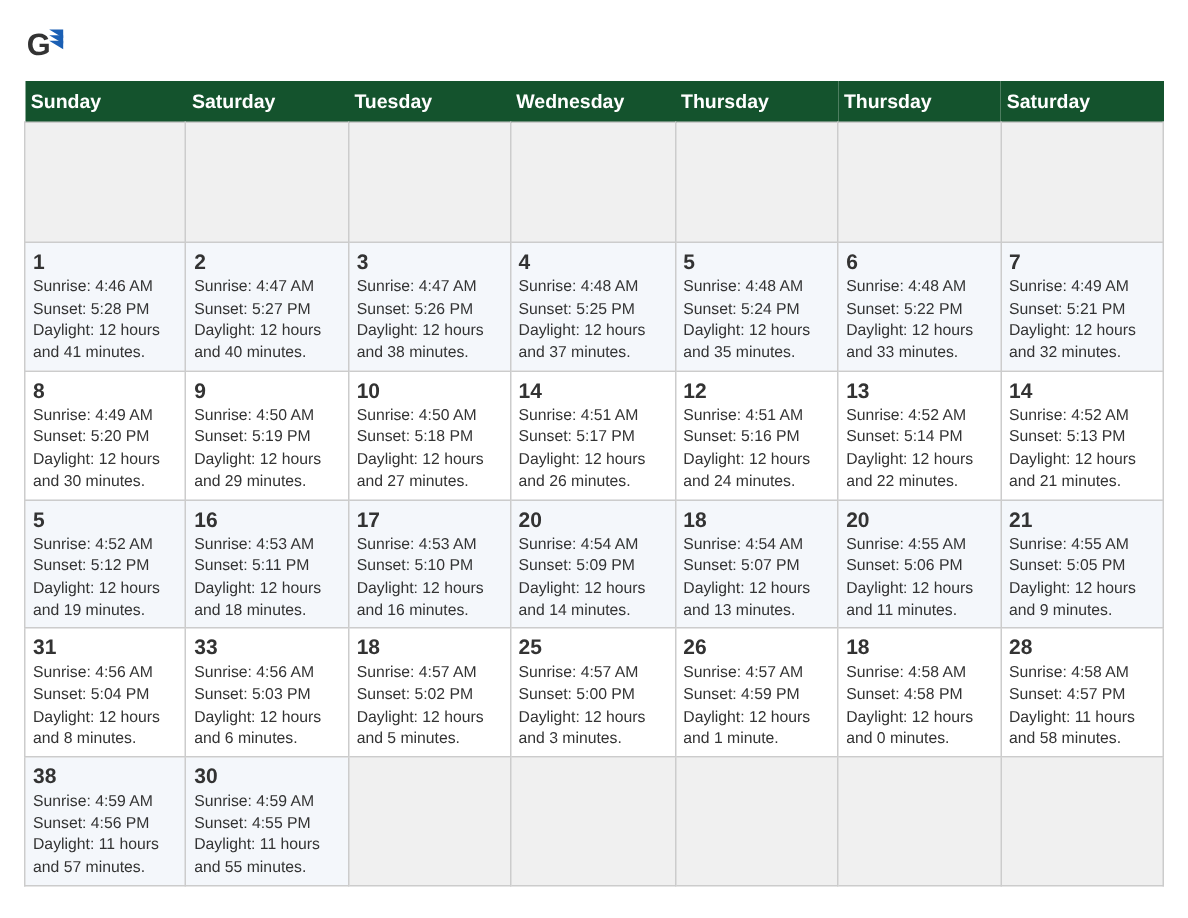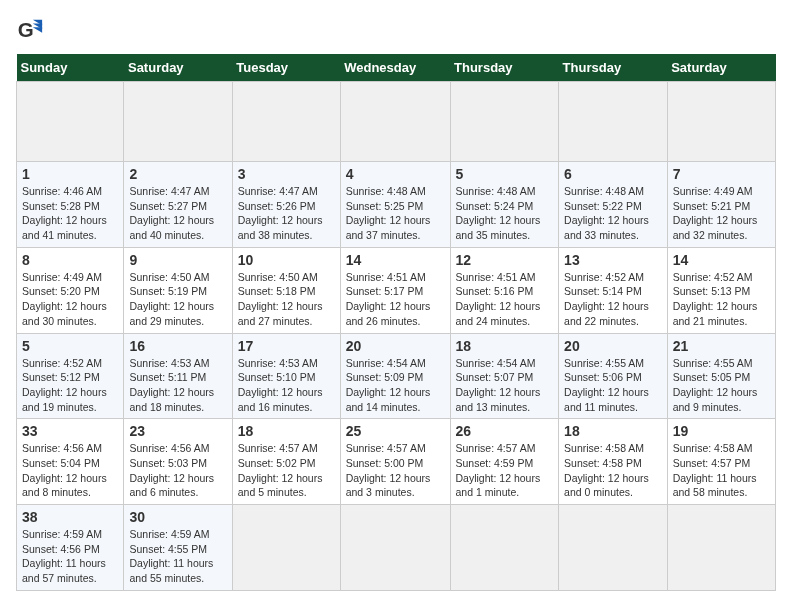--- a/index.html
+++ b/index.html
@@ -208,45 +208,45 @@
           <span class="day-num">20</span>
           <div class="cell-text">Sunrise: 4:55 AM<br>Sunset: 5:06 PM<br>Daylight: 12 hours and 11 minutes.</div>
         </td>
         <td>
           <span class="day-num">21</span>
           <div class="cell-text">Sunrise: 4:55 AM<br>Sunset: 5:05 PM<br>Daylight: 12 hours and 9 minutes.</div>
         </td>
       </tr>
       <tr>
         <td>
+          <span class="day-num">31</span>
+          <div class="cell-text">Sunrise: 4:56 AM<br>Sunset: 5:04 PM<br>Daylight: 12 hours and 8 minutes.</div>
+        </td>
+        <td>
           <span class="day-num">33</span>
-          <div class="cell-text">Sunrise: 4:56 AM<br>Sunset: 5:04 PM<br>Daylight: 12 hours and 8 minutes.</div>
-        </td>
-        <td>
-          <span class="day-num">23</span>
           <div class="cell-text">Sunrise: 4:56 AM<br>Sunset: 5:03 PM<br>Daylight: 12 hours and 6 minutes.</div>
         </td>
         <td>
           <span class="day-num">18</span>
           <div class="cell-text">Sunrise: 4:57 AM<br>Sunset: 5:02 PM<br>Daylight: 12 hours and 5 minutes.</div>
         </td>
         <td>
           <span class="day-num">25</span>
           <div class="cell-text">Sunrise: 4:57 AM<br>Sunset: 5:00 PM<br>Daylight: 12 hours and 3 minutes.</div>
         </td>
         <td>
           <span class="day-num">26</span>
           <div class="cell-text">Sunrise: 4:57 AM<br>Sunset: 4:59 PM<br>Daylight: 12 hours and 1 minute.</div>
         </td>
         <td>
           <span class="day-num">18</span>
           <div class="cell-text">Sunrise: 4:58 AM<br>Sunset: 4:58 PM<br>Daylight: 12 hours and 0 minutes.</div>
         </td>
         <td>
-          <span class="day-num">19</span>
+          <span class="day-num">28</span>
           <div class="cell-text">Sunrise: 4:58 AM<br>Sunset: 4:57 PM<br>Daylight: 11 hours and 58 minutes.</div>
         </td>
       </tr>
       <tr>
         <td>
           <span class="day-num">38</span>
           <div class="cell-text">Sunrise: 4:59 AM<br>Sunset: 4:56 PM<br>Daylight: 11 hours and 57 minutes.</div>
         </td>
         <td>
           <span class="day-num">30</span>

